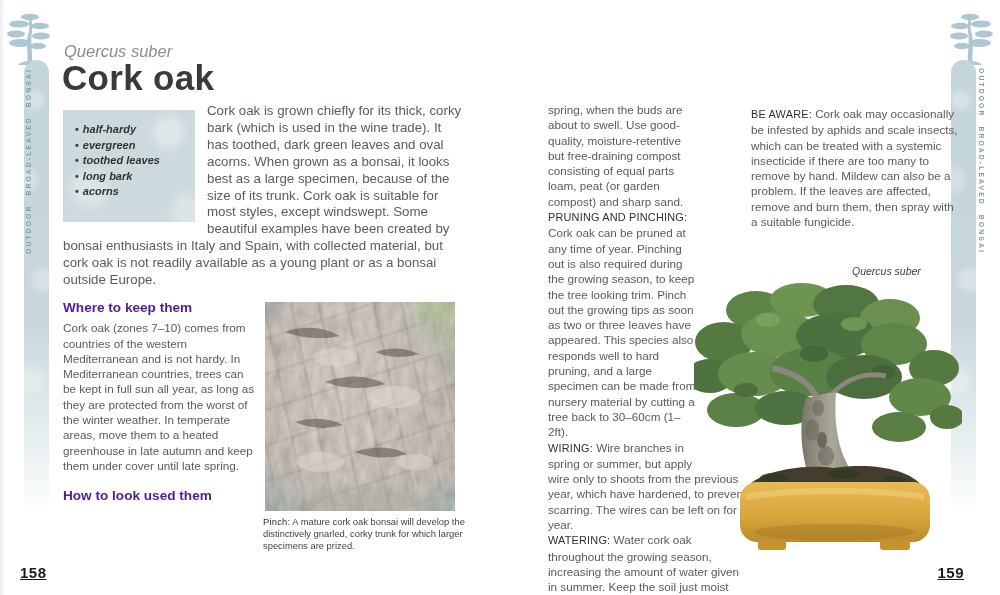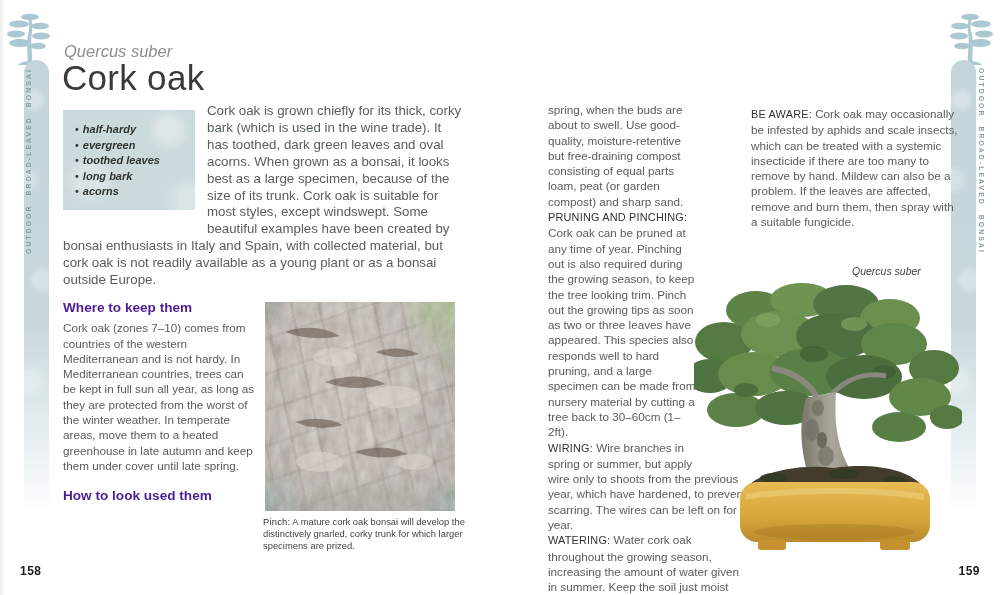--- a/index.html
+++ b/index.html
@@ -25,37 +25,37 @@
     position:absolute; top:8px; width:100%; text-align:left;
     font-size:6.8px; font-weight:bold; letter-spacing:2.1px; word-spacing:5px;
     color:#7e9da9; white-space:nowrap;
   }
   .vtext.ltr-up{ writing-mode:vertical-rl; transform:rotate(180deg); left:1px; height:440px; text-align:right;}
   .vtext.ttb{ writing-mode:vertical-rl; left:9px; height:440px;}
   .tree-icon{position:absolute; top:13px; width:46px; height:52px;}
   .tree-icon.left{left:6px;}
   .tree-icon.right{right:6px; transform:scaleX(-1);}
   
-  .pagenum{position:absolute; top:564px; font-size:12px; font-weight:bold; color:#1c1c1c; letter-spacing:.5px;}
+  .pagenum{position:absolute; top:564px; font-size:15px; font-weight:bold; color:#1c1c1c; letter-spacing:.5px;text-decoration:underline;}
   .pagenum.l{left:20px;}
-  .pagenum.r{right:20px;}
+  .pagenum.r{right:36px;}
   
   .species{
     position:absolute; left:64px; top:42px; font-size:16.5px; font-style:italic; color:#8a8f8e;
   }
   .main-title{
-    position:absolute; left:62px; top:58px; font-size:35px; font-weight:400; color:#3a3a3a; letter-spacing:.3px;text-align:right;
+    position:absolute; left:62px; top:58px; font-size:35px; font-weight:700; color:#3a3a3a; letter-spacing:.3px;text-align:right;
   }
   .intro-wrap{
     position:absolute; left:63px; top:103px; width:402px;
     font-size:13.3px; line-height:16.9px; color:#565f5d;
   }
   .infobox{
     float:left; width:108px; height:86px; margin:7px 12px 16px 0;
-    padding:12px 12px 2px 12px;
+    padding:12px 12px 14px 12px;
     background:
       radial-gradient(circle at 80% 20%, rgba(255,255,255,.35) 10px, transparent 22px),
       radial-gradient(circle at 20% 70%, rgba(255,255,255,.30) 12px, transparent 26px),
       radial-gradient(circle at 95% 90%, rgba(255,255,255,.30) 10px, transparent 24px),
       #ccd9dd;
   }
   .trait{ font-size:11px; font-weight:bold; font-style:italic; color:#2f3431; line-height:15.6px; }
   .trait .dot{ font-style:normal; margin-right:4px; color:#3a4240;}
   
   .col-where{

